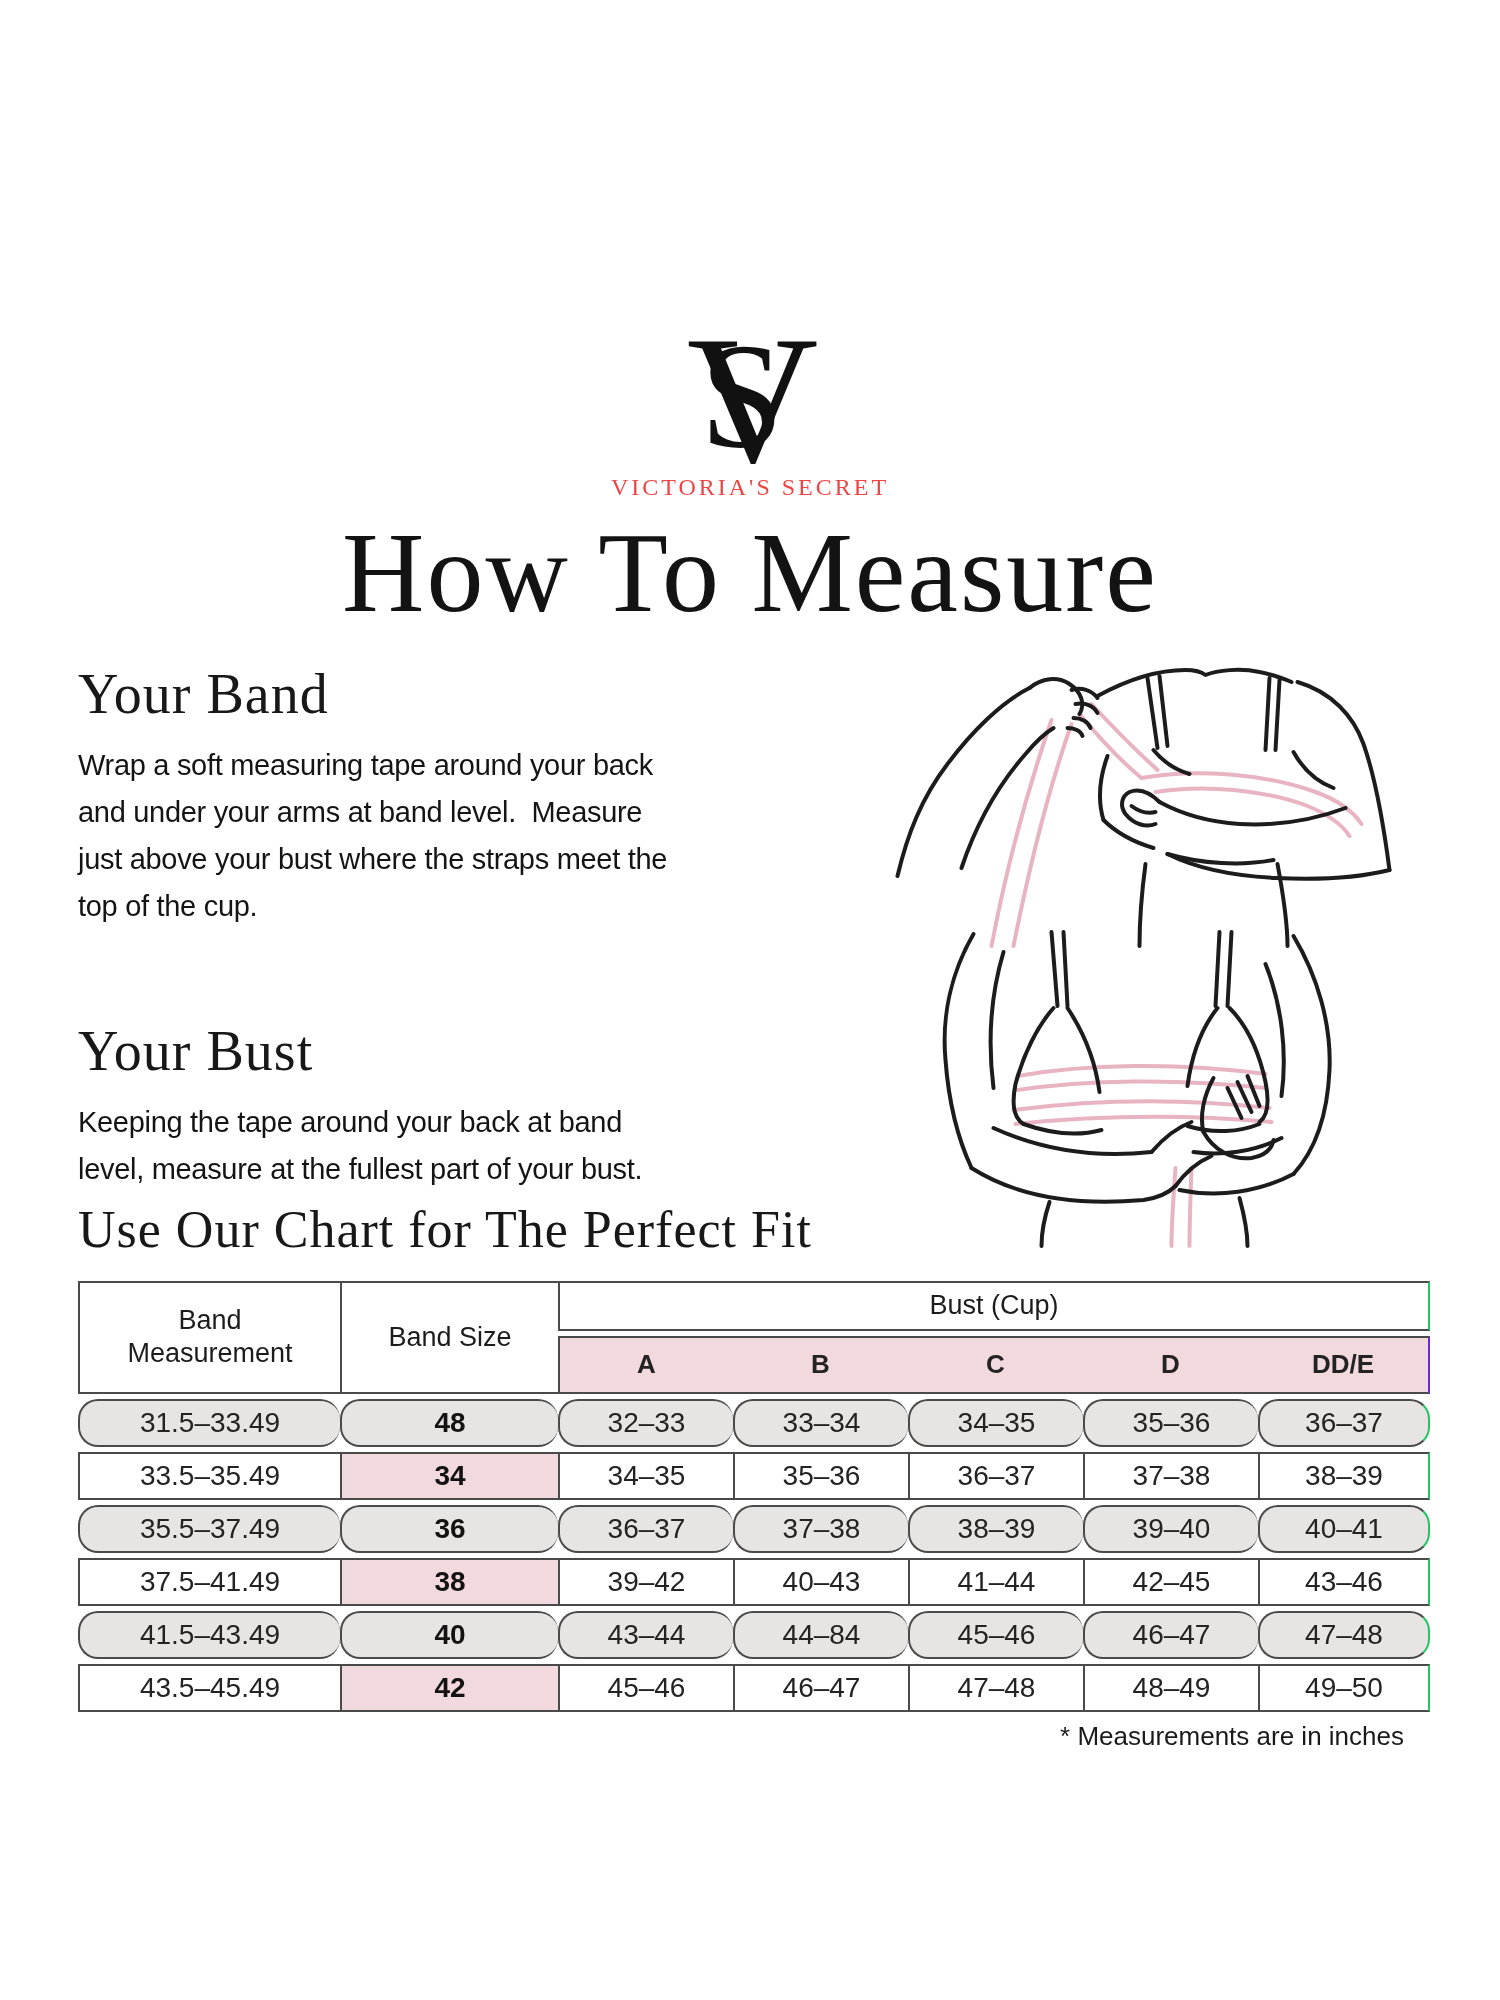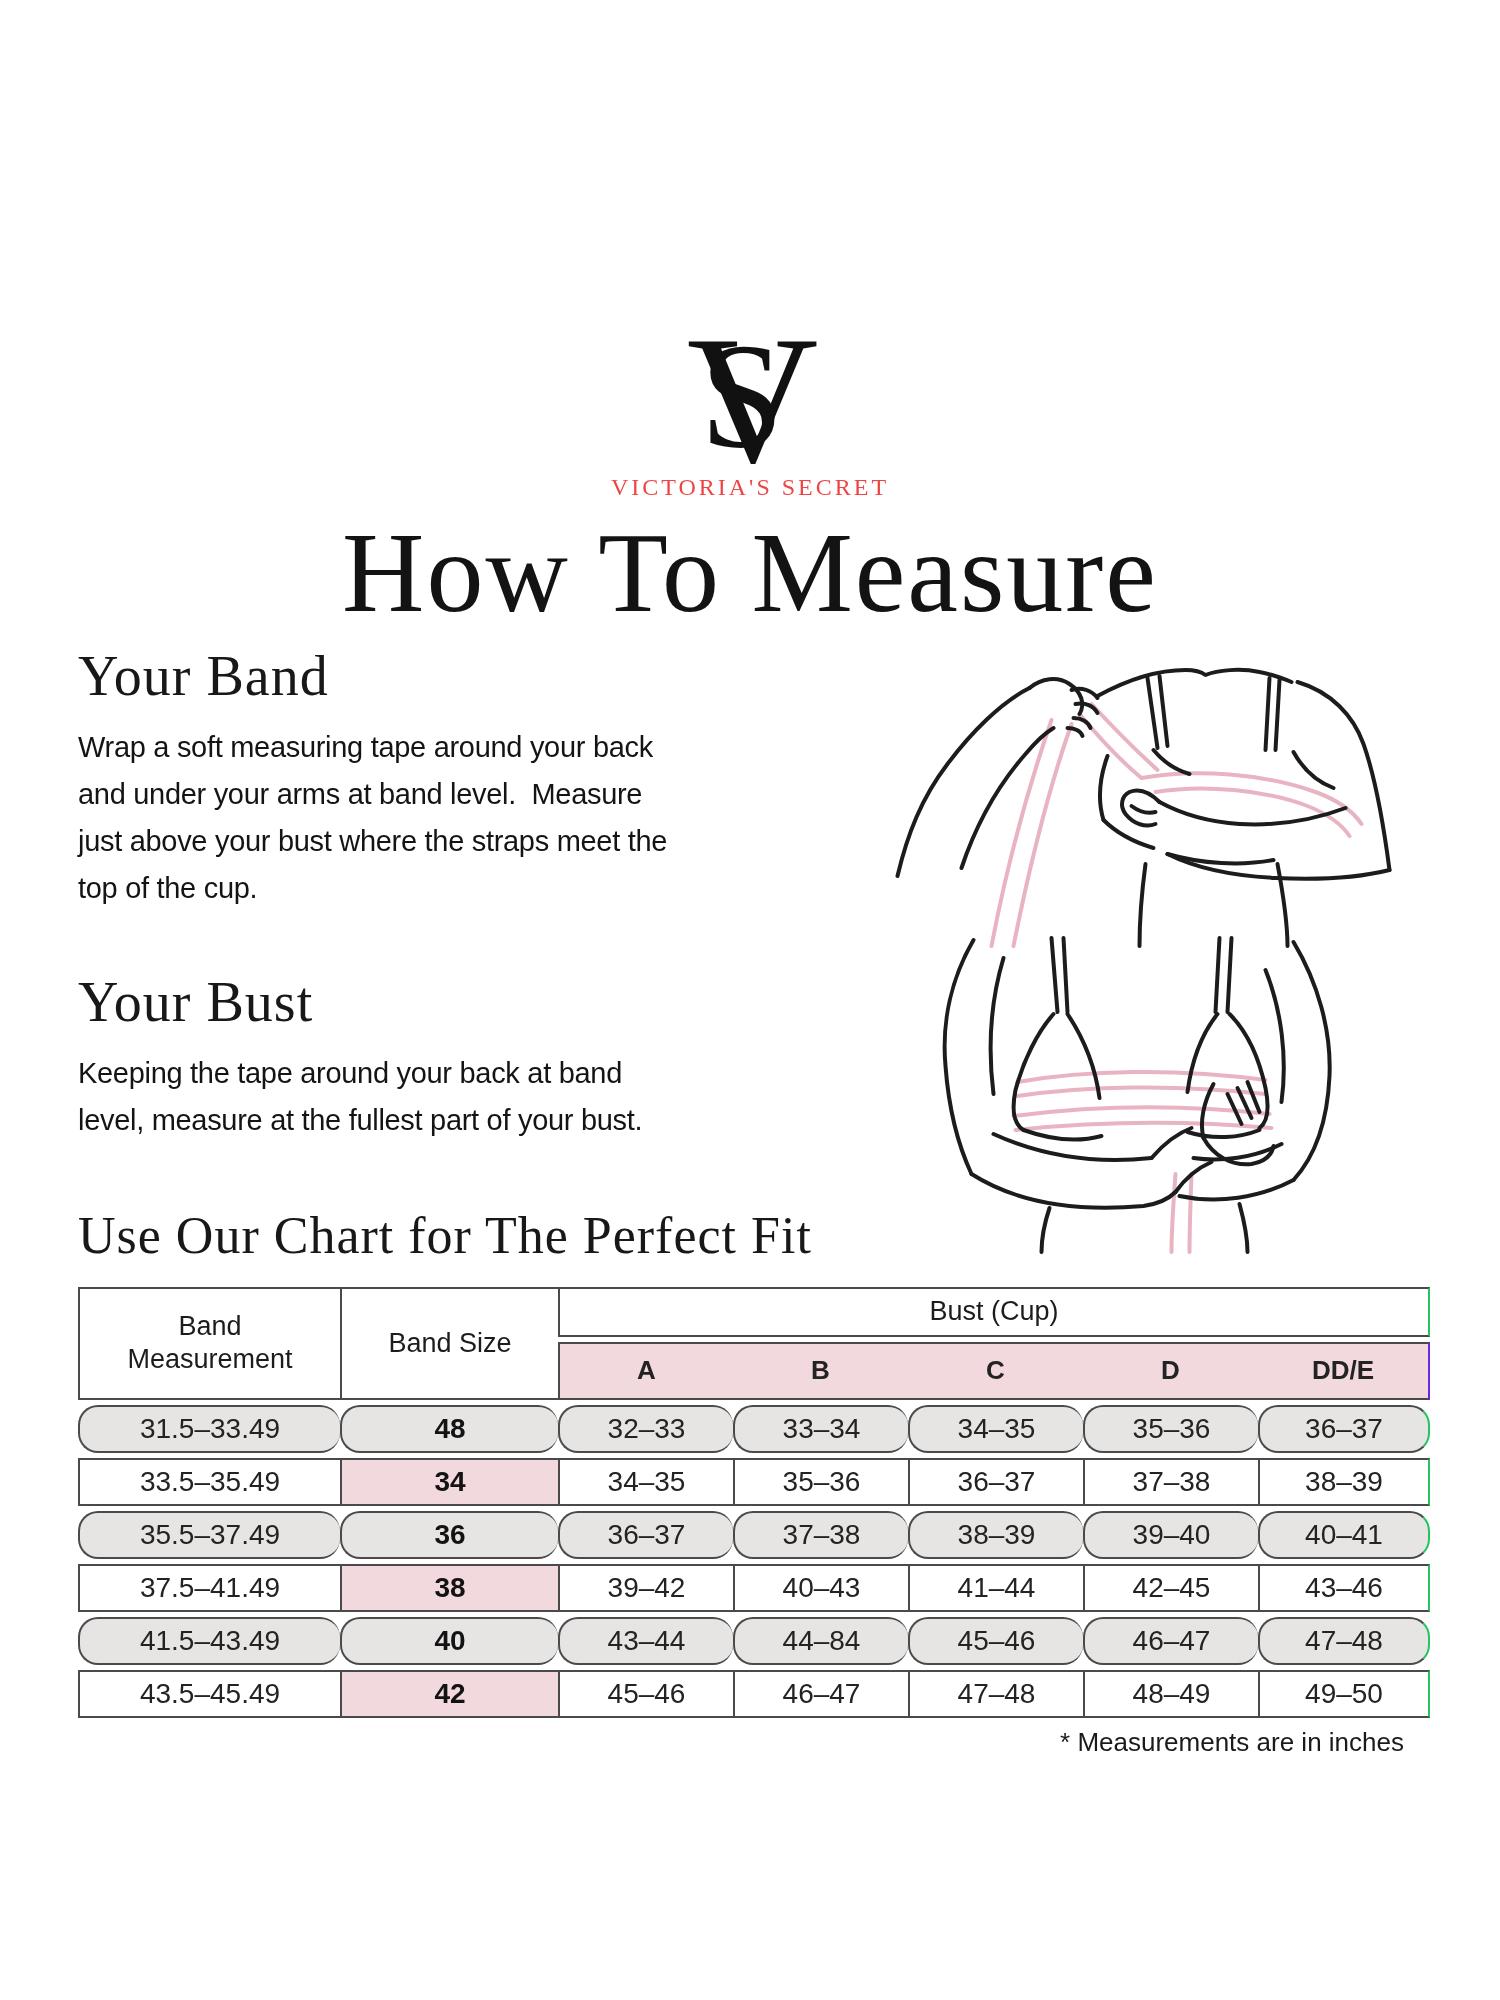--- a/index.html
+++ b/index.html
@@ -20,23 +20,23 @@
   }
   h1.page-title{
     margin:6px 0 0 0;
     font-family:"Liberation Serif",serif;
     font-weight:normal;
     font-size:114px;line-height:1.15;letter-spacing:2px;color:#131313;
   }
 
   
   .content{padding:0 78px;}
-  .section{display:flex;align-items:flex-start;}
+  .section{display:flex;align-items:center;}
   .section-band{margin-top:6px;}
-  .section-bust{margin-top:22px;}
+  .section-bust{margin-top:16px;}
   .sec-text{width:648px;flex:0 0 648px;}
   h2.sec-heading{
     margin:0;font-family:"Liberation Serif",serif;font-weight:normal;
     font-size:56px;line-height:1.15;letter-spacing:1px;color:#181818;
   }
   p.sec-body{
     margin:16px 0 0 0;max-width:612px;
     font-size:29px;line-height:47px;letter-spacing:-0.3px;color:#141414;
   }
   .sec-art{margin-left:auto;}

